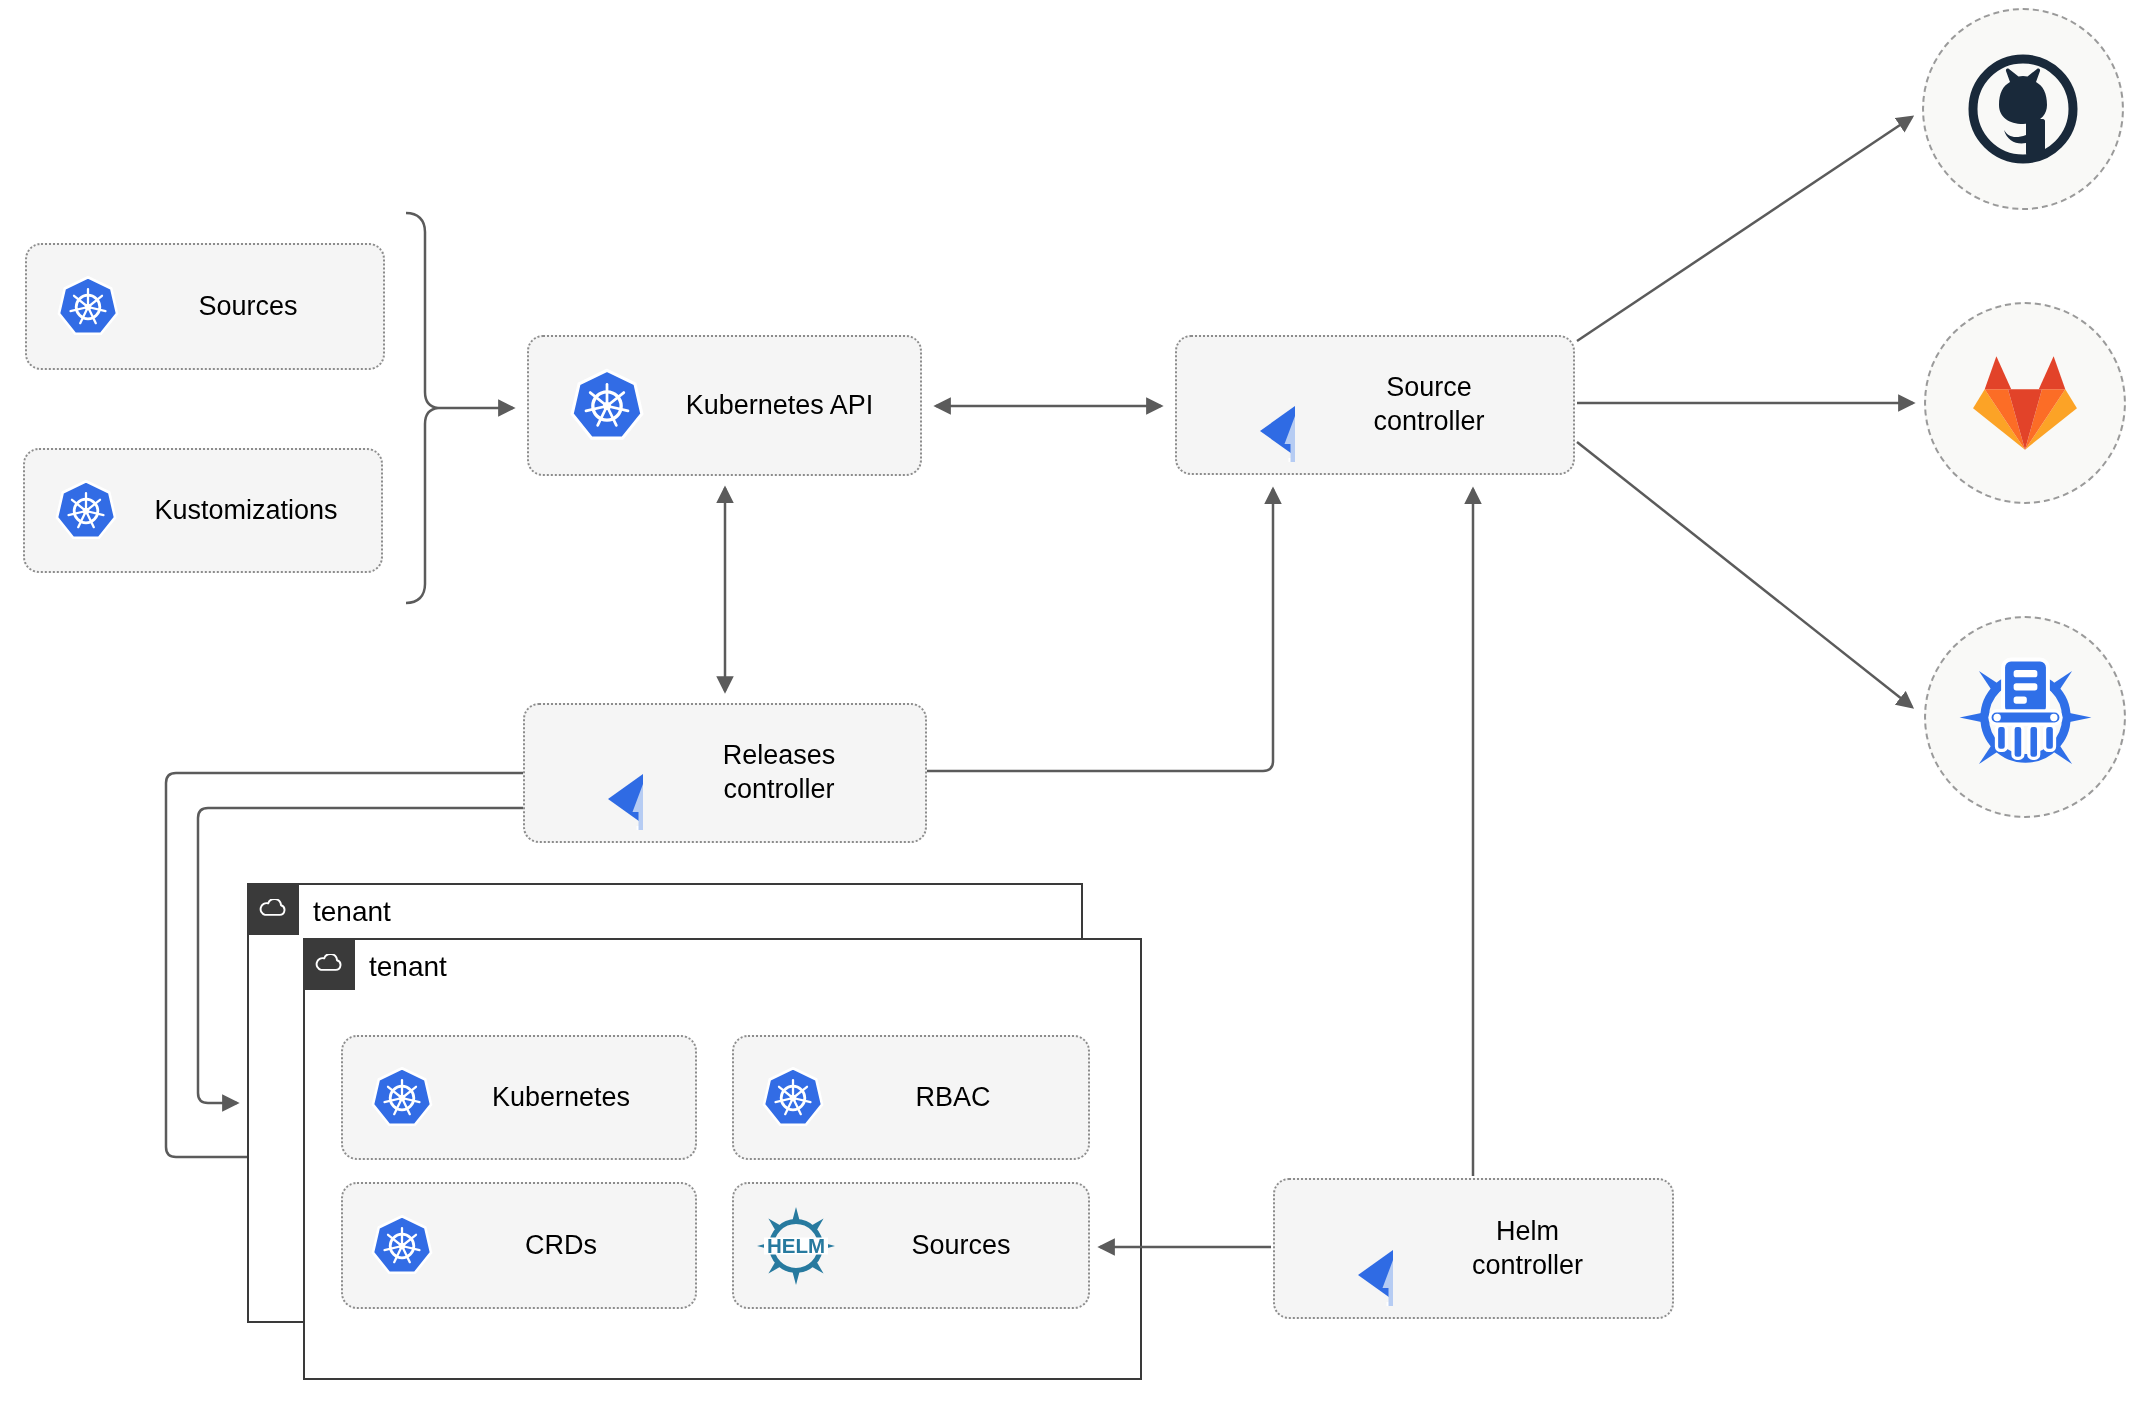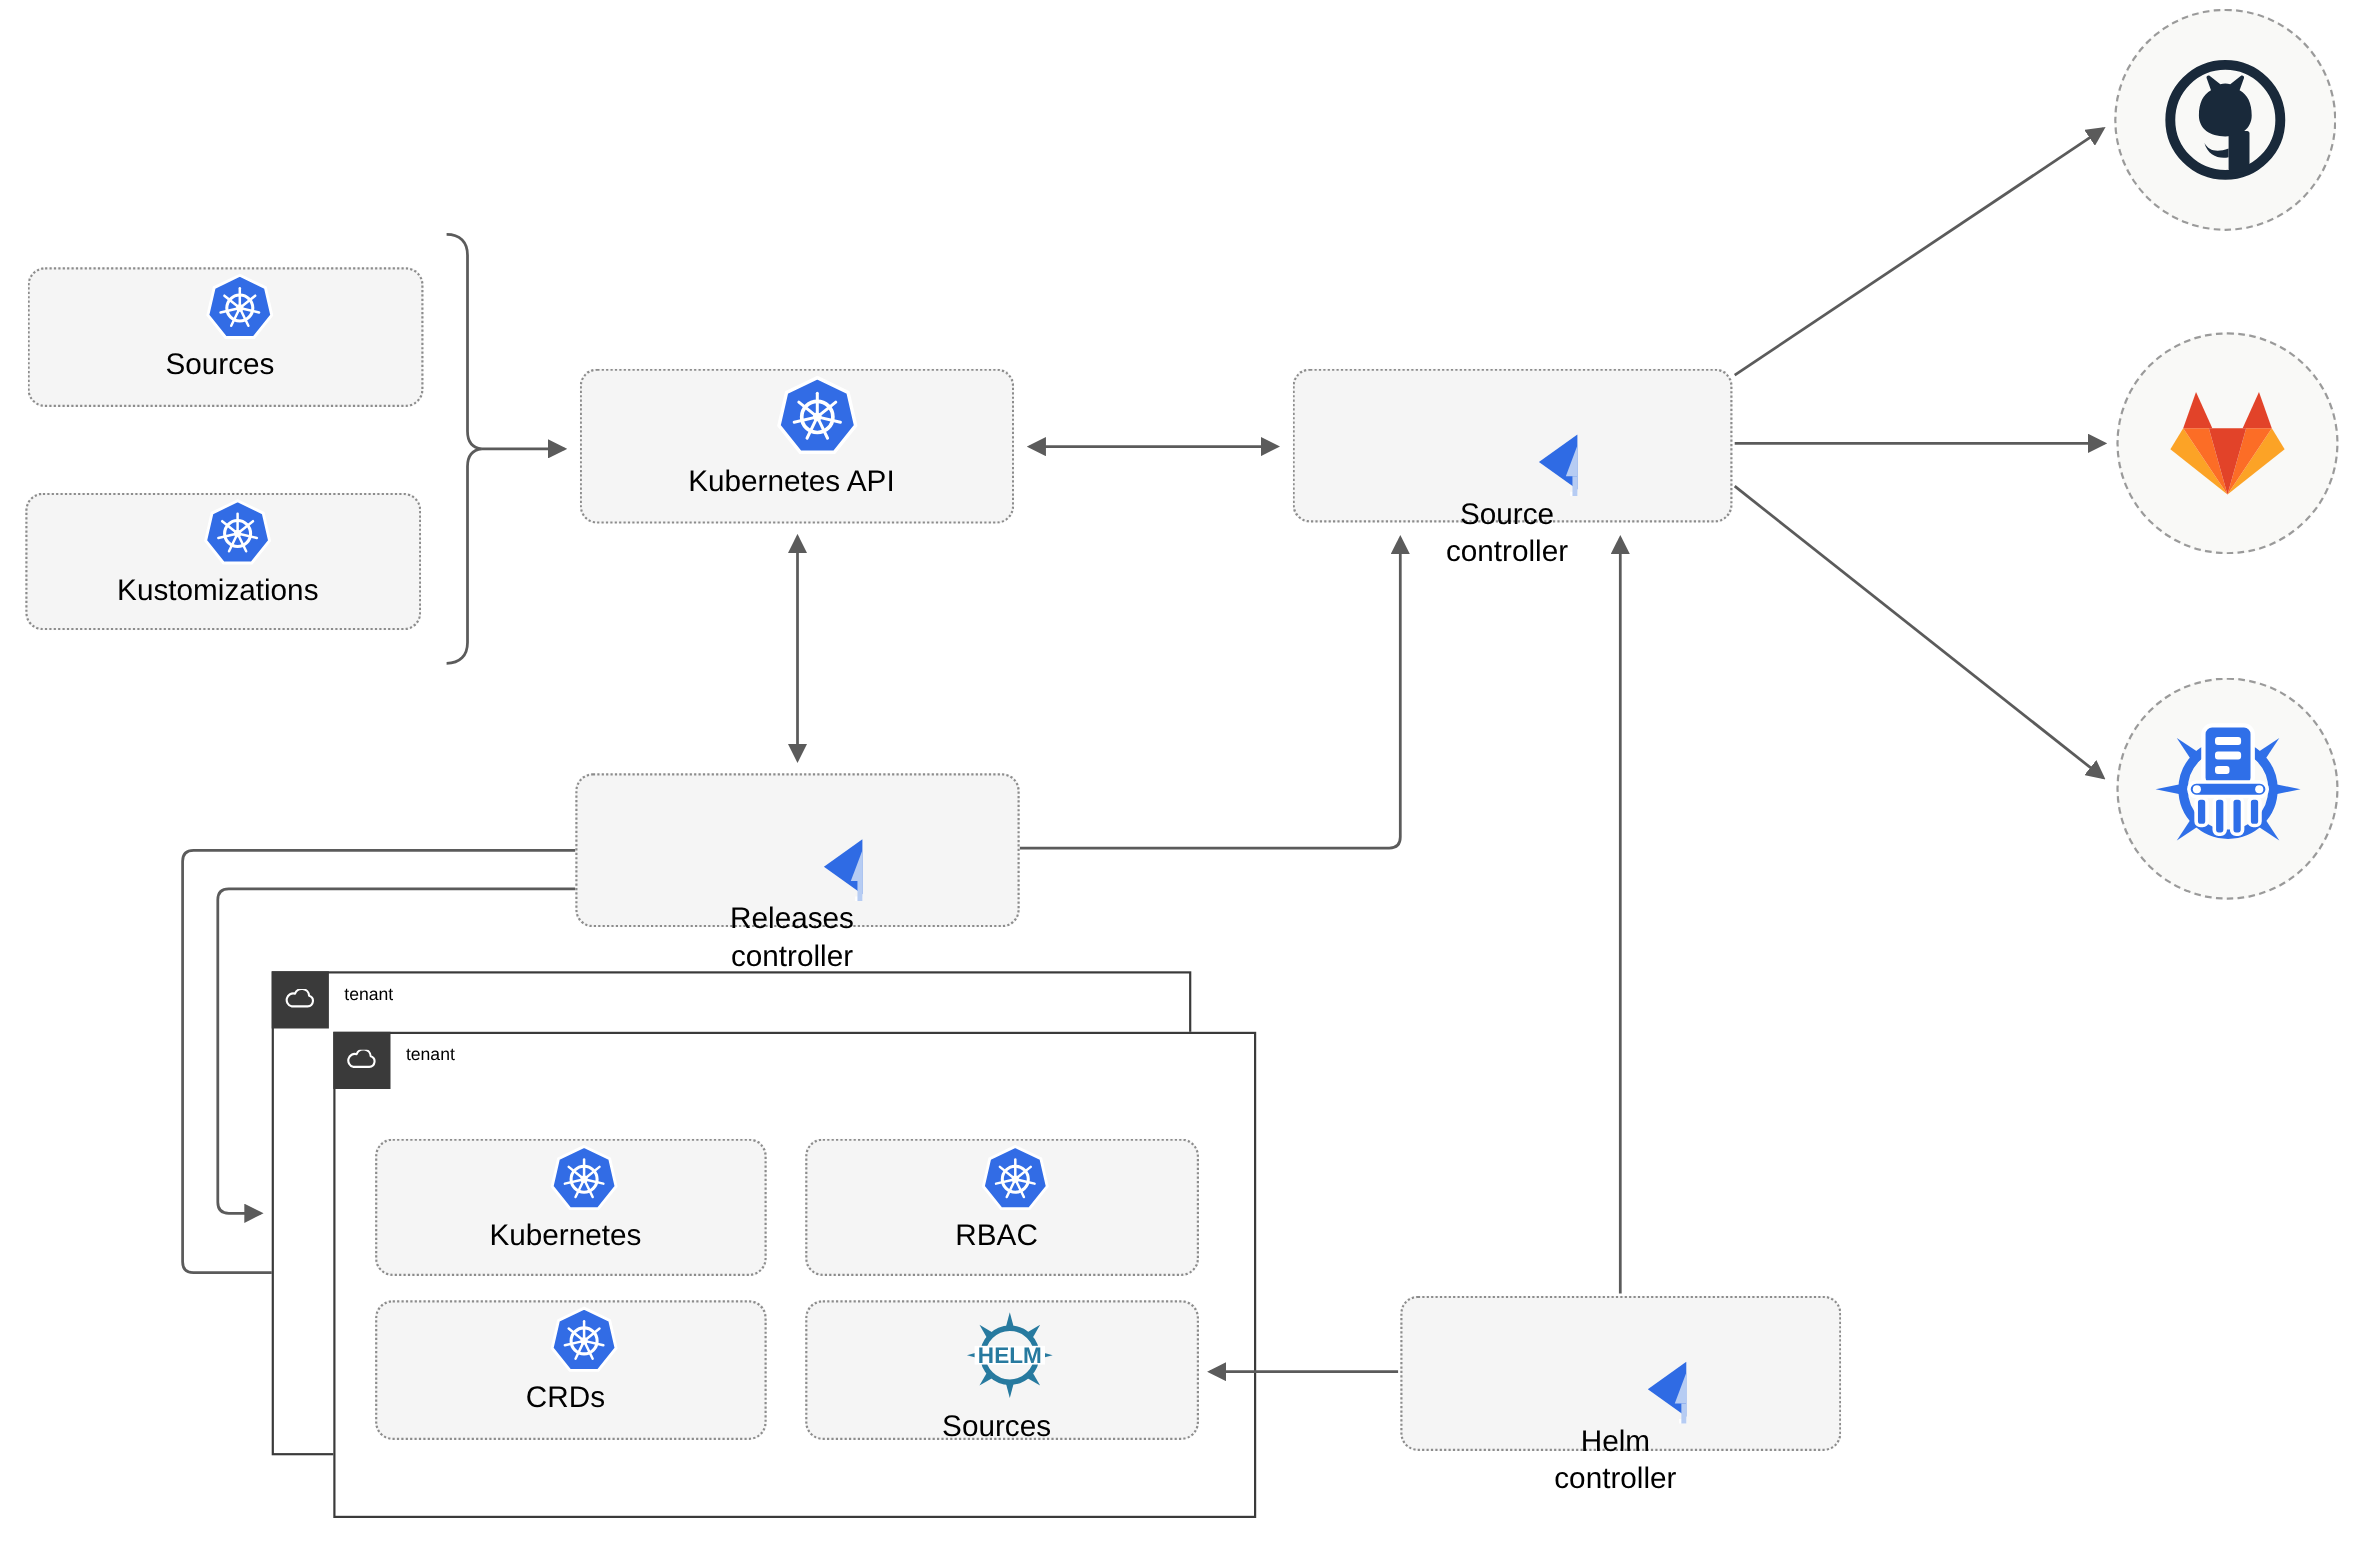--- a/index.html
+++ b/index.html
@@ -6,27 +6,27 @@
     --k8s:#326CE5; --flux:#2F6BE4; --flux-light:#B6CCF3; --helm:#277A9F;
     --github:#19293A; --gitlab-red:#E24329; --gitlab-orange:#FC6D26; --gitlab-light:#FCA326;
     --cm:#2F6FE8; --line:#5B5B5B; --node-fill:#F5F5F5; --node-border:#8C8C8C;
     --tenant-border:#3A3A3A; --tenant-header:#3A3A3A; --circle-fill:#F9F9F7; --circle-border:#9A9A9A;
   }
   html,body{margin:0;padding:0;}
   body{width:2144px;height:1407px;position:relative;background:#fff;
        font-family:"Liberation Sans","DejaVu Sans",sans-serif;overflow:hidden;}
   svg.wires{position:absolute;left:0;top:0;pointer-events:none;}
   .node{position:absolute;display:flex;align-items:center;background:var(--node-fill);
-        border:2px dotted var(--node-border);border-radius:16px;box-sizing:border-box;flex-direction:column;}
+        border:2px dotted var(--node-border);border-radius:16px;box-sizing:border-box;}
   .lbl{flex:1;text-align:center;font-size:27px;color:#000;white-space:pre-line;line-height:1.25;padding-right:10px;}
   .icon{flex:0 0 auto;}
   .tenant{position:absolute;background:#fff;border:2px solid var(--tenant-border);box-sizing:border-box;}
   .tenant-head{position:absolute;left:-2px;top:-2px;width:52px;height:52px;background:var(--tenant-header);
                display:flex;align-items:center;justify-content:center;}
-  .tenant-lbl{position:absolute;left:64px;top:11px;font-size:16px;color:#000;}
+  .tenant-lbl{position:absolute;left:64px;top:11px;font-size:28px;color:#000;}
   .ep{position:absolute;width:202px;height:202px;border-radius:50%;border:2.5px dashed var(--circle-border);
       background:var(--circle-fill);display:flex;align-items:center;justify-content:center;box-sizing:border-box;}
 </style>
 </head>
 <body>
 
 <svg width="0" height="0" style="position:absolute" aria-hidden="true">
   <defs>
     <symbol id="sym-k8s" viewBox="-40 -40 80 80">
       <polygon points="0,-34 26.6,-21.2 33.2,7.5 14.7,30.6 -14.7,30.6 -33.2,7.5 -26.6,-21.2" style="fill:var(--k8s);stroke:#fff;stroke-width:3"></polygon>

